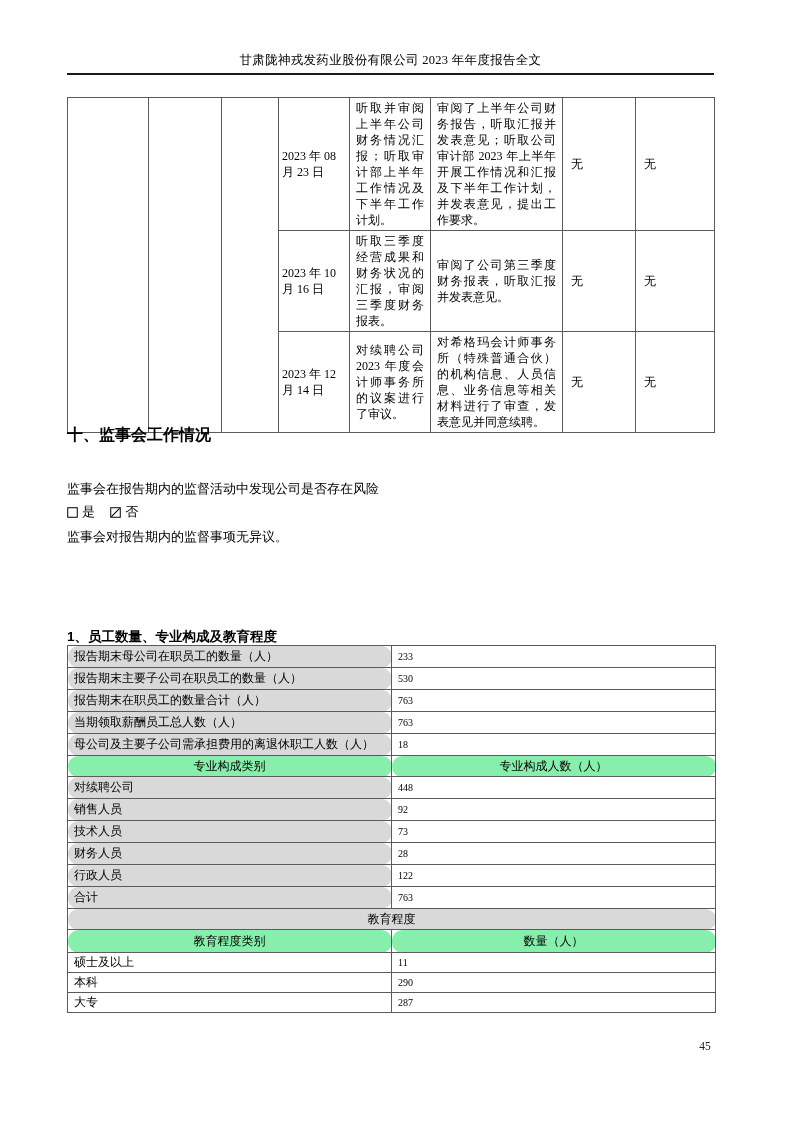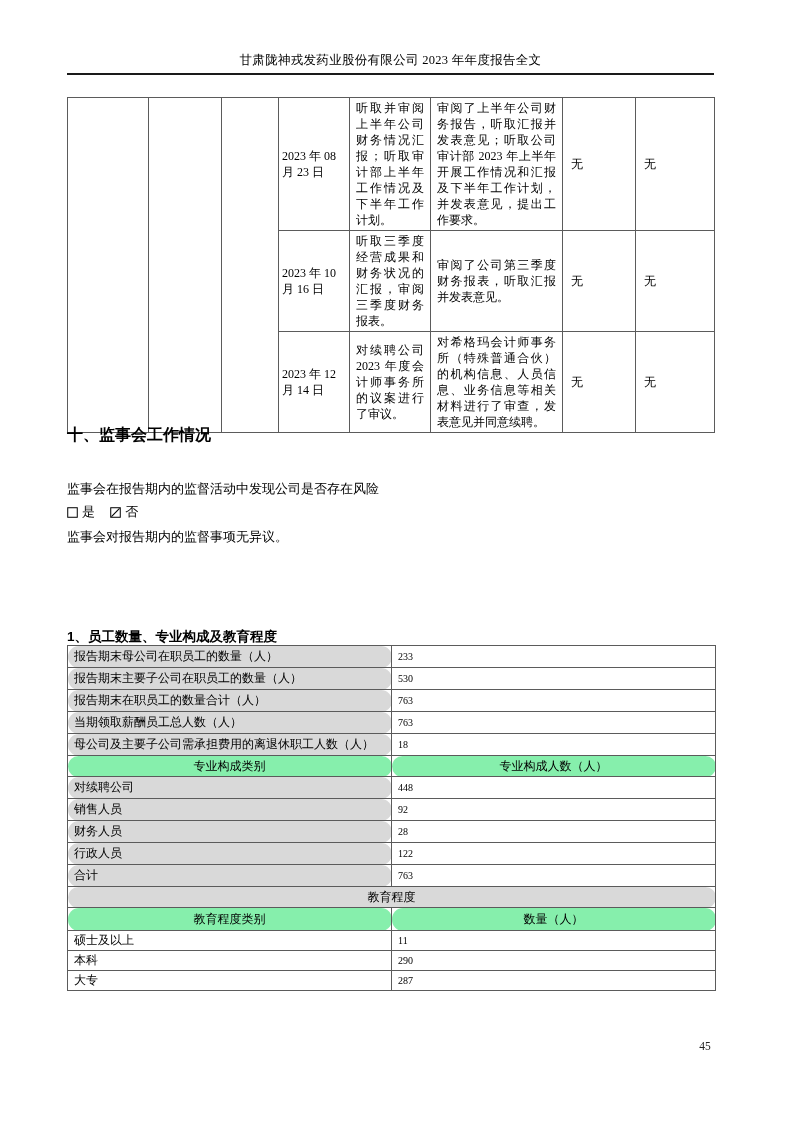--- a/index.html
+++ b/index.html
@@ -170,20 +170,24 @@
     </tr>
     <tr style="height:22px">
       <td class="lbl gray">对续聘公司</td>
       <td class="val">448</td>
     </tr>
     <tr style="height:22px">
       <td class="lbl gray">销售人员</td>
       <td class="val">92</td>
     </tr>
     <tr style="height:22px">
+      <td class="lbl gray">技术人员</td>
+      <td class="val">73</td>
+    </tr>
+    <tr style="height:22px">
       <td class="lbl gray">财务人员</td>
       <td class="val">28</td>
     </tr>
     <tr style="height:22px">
       <td class="lbl gray">行政人员</td>
       <td class="val">122</td>
     </tr>
     <tr style="height:22px">
       <td class="lbl gray">合计</td>
       <td class="val">763</td>

